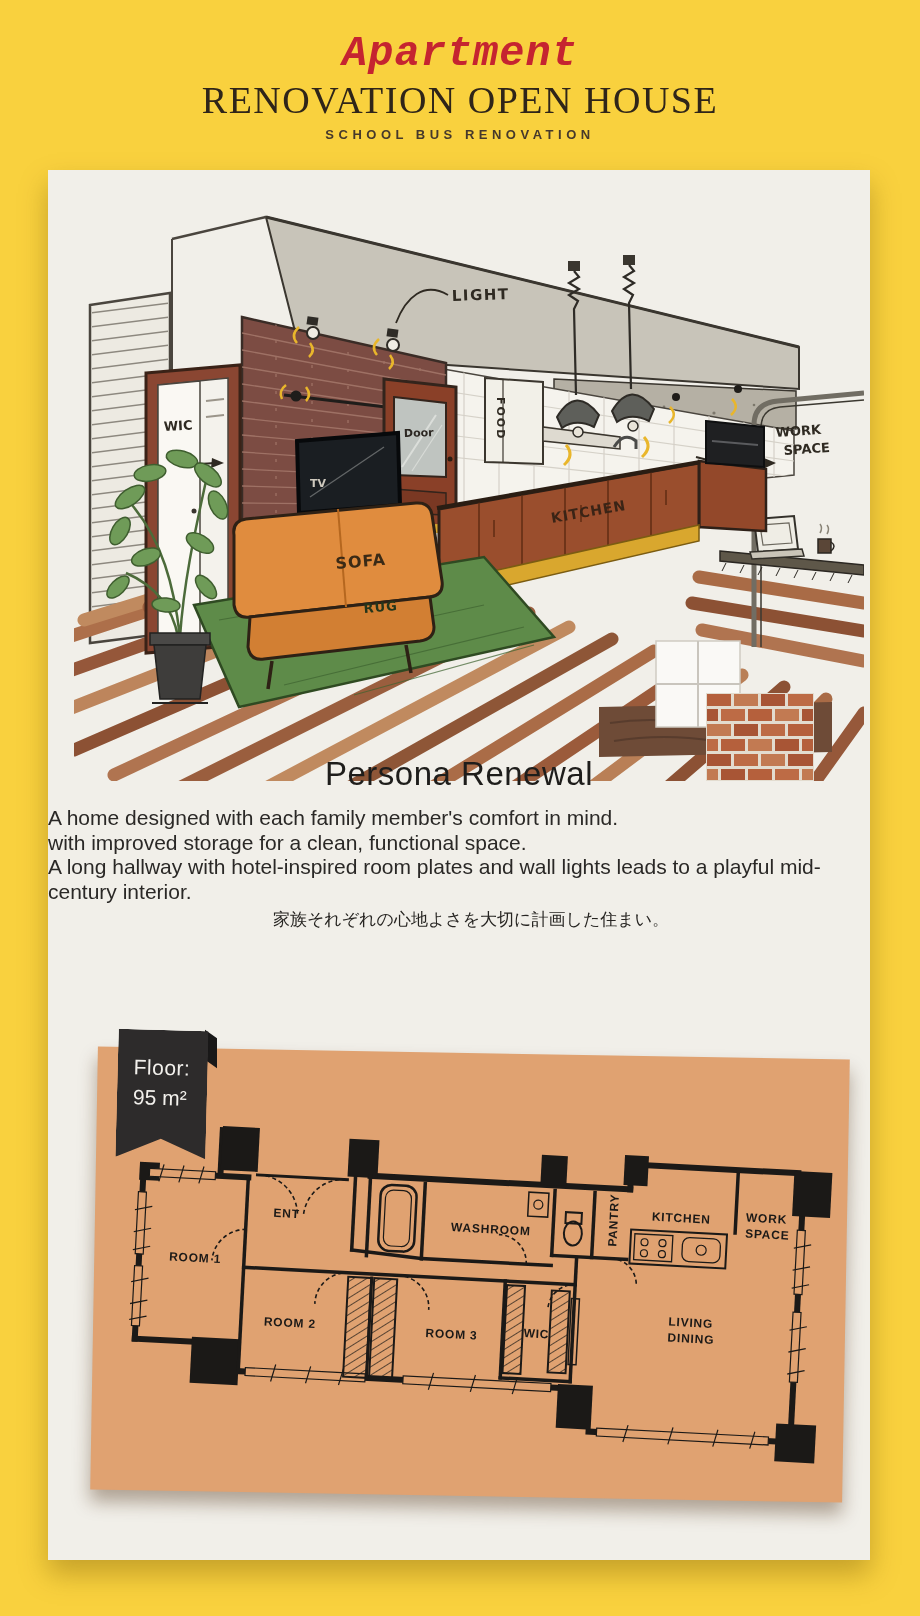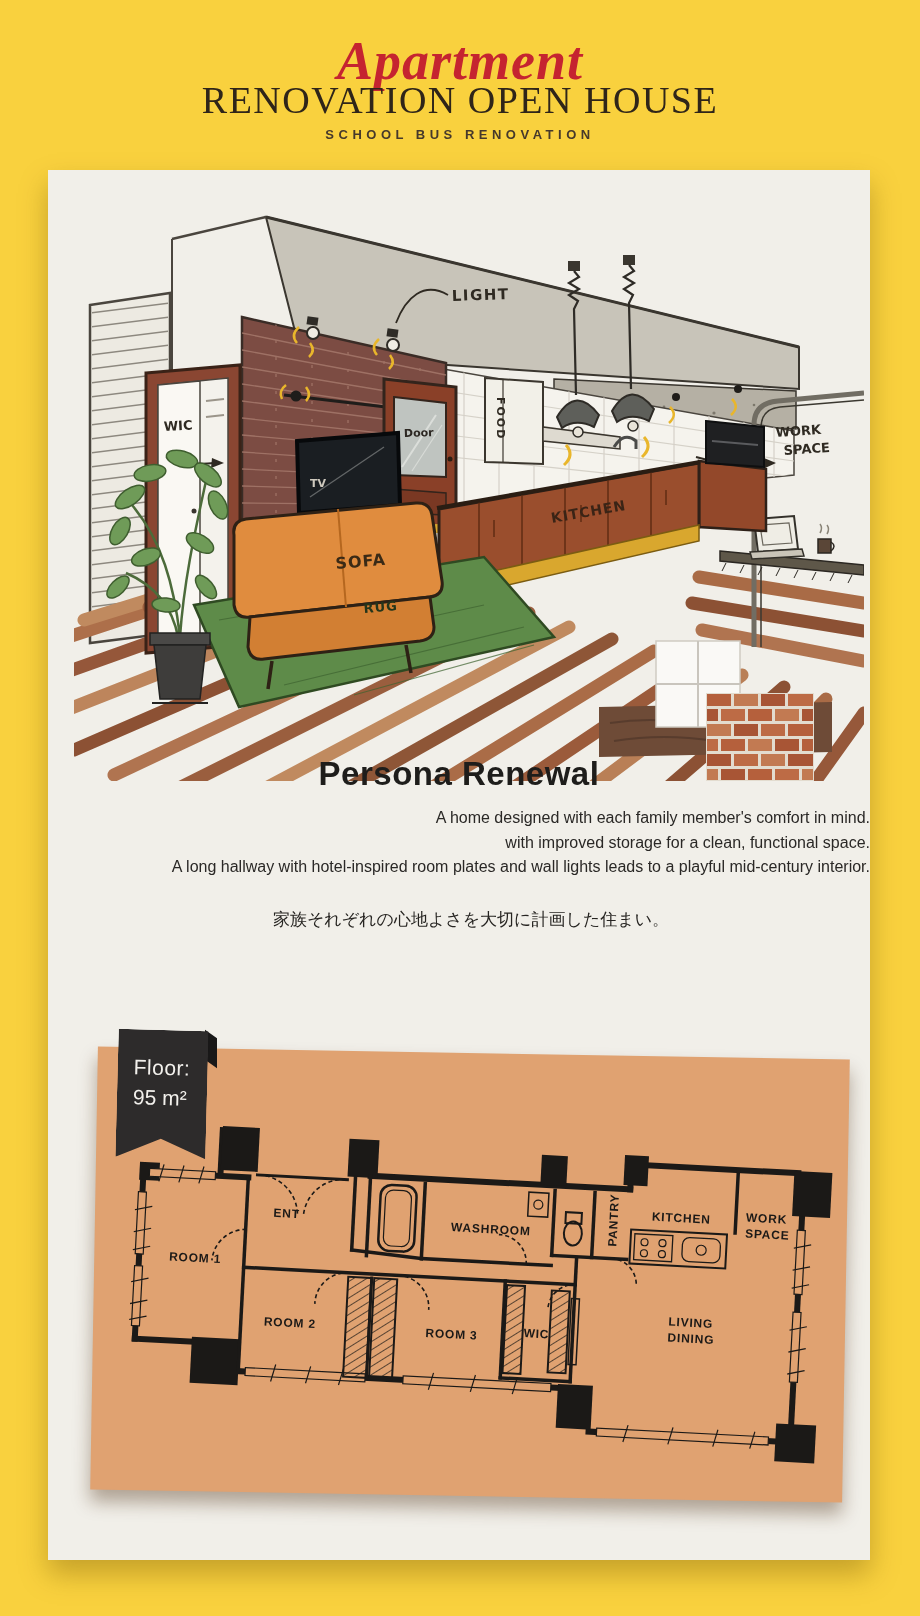--- a/index.html
+++ b/index.html
@@ -2,37 +2,37 @@
 <html><head>
 <meta charset="utf-8">
 <style>
   html,body{margin:0;padding:0;}
   body{background:#F9D13E;font-family:"Liberation Sans",sans-serif;}
   .page{position:relative;width:920px;height:1616px;background:#F9D13E;overflow:hidden;margin:0 auto;}
 
   
   .header{position:absolute;left:0;top:0;width:100%;text-align:center;}
   .script-title{position:absolute;left:0;top:30px;width:100%;
-    font-family:Liberation Serif, serif;font-style:italic;font-weight:bold;
-    font-size:54px;color:#C52430;letter-spacing:1px;}
+    font-family:Liberation Mono, monospace;font-style:italic;font-weight:bold;
+    font-size:42px;color:#C52430;letter-spacing:1px;}
   .main-title{position:absolute;left:0;top:78px;width:100%;
     font-family:"Liberation Serif",serif;font-weight:normal;
     font-size:38px;color:#2F2519;letter-spacing:1.5px;}
   .sub-title{position:absolute;left:0;top:127px;width:100%;
     font-size:13px;color:#46392B;letter-spacing:4.5px;font-weight:bold;}
 
   
   .paper{position:absolute;left:48px;top:170px;width:822px;height:1390px;
     background:#F1EFE9;box-shadow:0 14px 26px rgba(120,90,10,.40);}
   .sketch{position:absolute;left:6px;top:5px;}
 
   .section-title{position:absolute;left:0;top:585px;width:100%;text-align:center;
-    font-size:33px;font-weight:bold;color:#1E1D1B;letter-spacing:.5px;}
-  .en-block{position:absolute;left:0;top:636px;width:100%;text-align:right;
-    font-size:16px;line-height:24.5px;color:#2A2826;}
+    font-size:33px;font-weight:normal;color:#1E1D1B;letter-spacing:.5px;}
+  .en-block{position:absolute;left:0;top:636px;width:100%;text-align:left;
+    font-size:21px;line-height:24.5px;color:#2A2826;}
   .ja-block{position:absolute;left:0;top:736px;width:100%;text-align:center;
     font-size:17px;line-height:27.5px;color:#262421;
     font-family:"DejaVu Sans","Liberation Sans",sans-serif;margin-left:12px;}
 
   
   .plan-paper{position:absolute;left:46px;top:883px;width:752px;height:443px;
     background:#E0A271;transform:rotate(1deg);transform-origin:50% 50%;
     box-shadow:0 12px 18px rgba(70,40,10,.38);}
   .plan-paper svg{position:absolute;left:0;top:0;}
 

